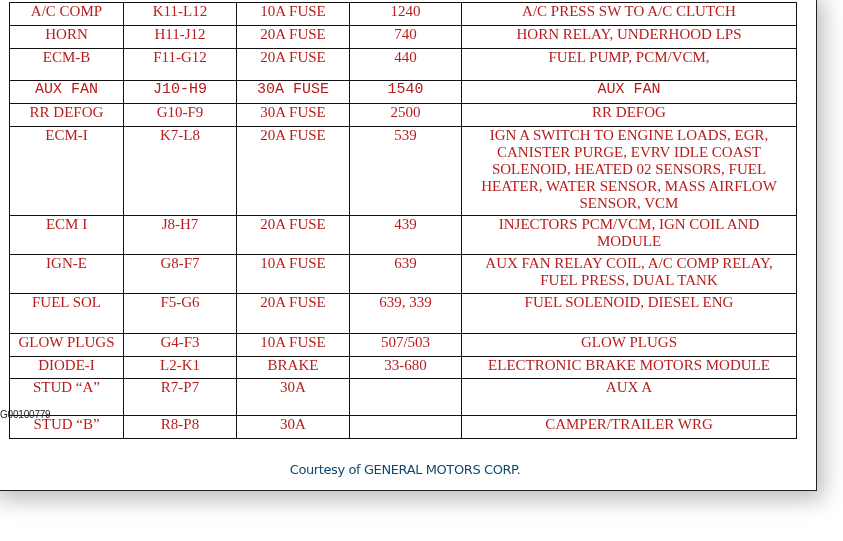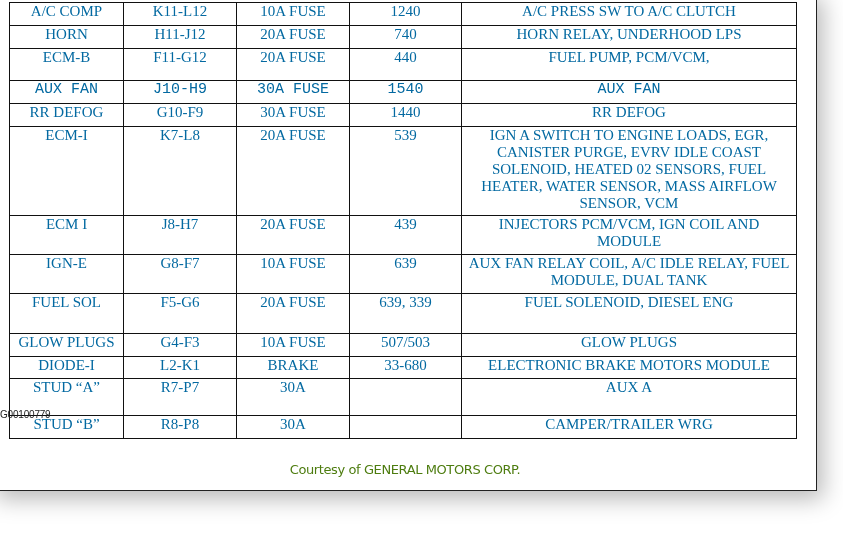--- a/index.html
+++ b/index.html
@@ -16,40 +16,40 @@
     border-right: 1.5px solid #222;
     border-bottom: 1.5px solid #222;
     box-shadow: 6px 8px 22px rgba(0,0,0,0.28);
   }
   table.fuse {
     position: absolute; left: 9px; top: 2px;
     border-collapse: collapse;
     table-layout: fixed;
     width: 787px;
     font-size: 15px;
-    color: #0369a1;
+    color: #b91c1c;
   }
   table.fuse td {
     border: 1.6px solid #111;
     text-align: center;
     vertical-align: top;
     padding: 0 3px;
     line-height: 17px;
     overflow: hidden;
   }
   .fig-id {
     position: absolute; left: 0; top: 409px;
     font-family: "Liberation Sans", "DejaVu Sans", sans-serif;
     font-size: 10px; color: #222; letter-spacing: -0.2px;
   }
   .courtesy {
     position: absolute; left: 0; width: 810px; top: 462px;
     text-align: center;
     font-family: "DejaVu Sans", "Liberation Sans", sans-serif;
-    font-size: 13px; color: #4d7c0f; letter-spacing: -0.4px;
+    font-size: 13px; color: #0c4a6e; letter-spacing: -0.4px;
   }
 </style>
 </head>
 <body>
 
 <div class="card"></div>
 
 <table class="fuse">
   <colgroup>
     <col style="width:114px">
@@ -84,21 +84,21 @@
         <td>AUX FAN</td>
         <td>J10-H9</td>
         <td>30A FUSE</td>
         <td>1540</td>
         <td>AUX FAN</td>
       </tr>
       <tr style="height: 23px;">
         <td>RR DEFOG</td>
         <td>G10-F9</td>
         <td>30A FUSE</td>
-        <td>1440</td>
+        <td>2500</td>
         <td>RR DEFOG</td>
       </tr>
       <tr style="height: 89px;">
         <td>ECM-I</td>
         <td>K7-L8</td>
         <td>20A FUSE</td>
         <td>539</td>
         <td>IGN A SWITCH TO ENGINE LOADS, EGR, CANISTER PURGE, EVRV IDLE COAST SOLENOID, HEATED 02 SENSORS, FUEL HEATER, WATER SENSOR, MASS AIRFLOW SENSOR, VCM</td>
       </tr>
       <tr style="height: 39px;">
@@ -106,21 +106,21 @@
         <td>J8-H7</td>
         <td>20A FUSE</td>
         <td>439</td>
         <td>INJECTORS PCM/VCM, IGN COIL AND MODULE</td>
       </tr>
       <tr style="height: 39px;">
         <td>IGN-E</td>
         <td>G8-F7</td>
         <td>10A FUSE</td>
         <td>639</td>
-        <td>AUX FAN RELAY COIL, A/C IDLE RELAY, FUEL MODULE, DUAL TANK</td>
+        <td>AUX FAN RELAY COIL, A/C COMP RELAY, FUEL PRESS, DUAL TANK</td>
       </tr>
       <tr style="height: 40px;">
         <td>FUEL SOL</td>
         <td>F5-G6</td>
         <td>20A FUSE</td>
         <td>639, 339</td>
         <td>FUEL SOLENOID, DIESEL ENG</td>
       </tr>
       <tr style="height: 23px;">
         <td>GLOW PLUGS</td>

